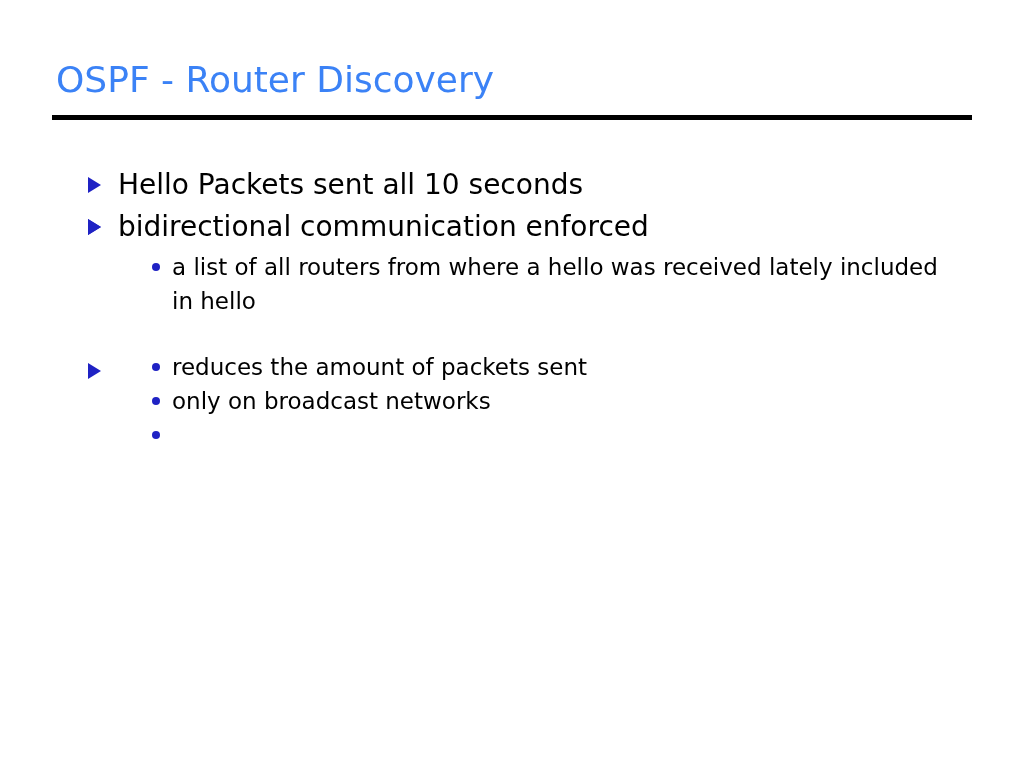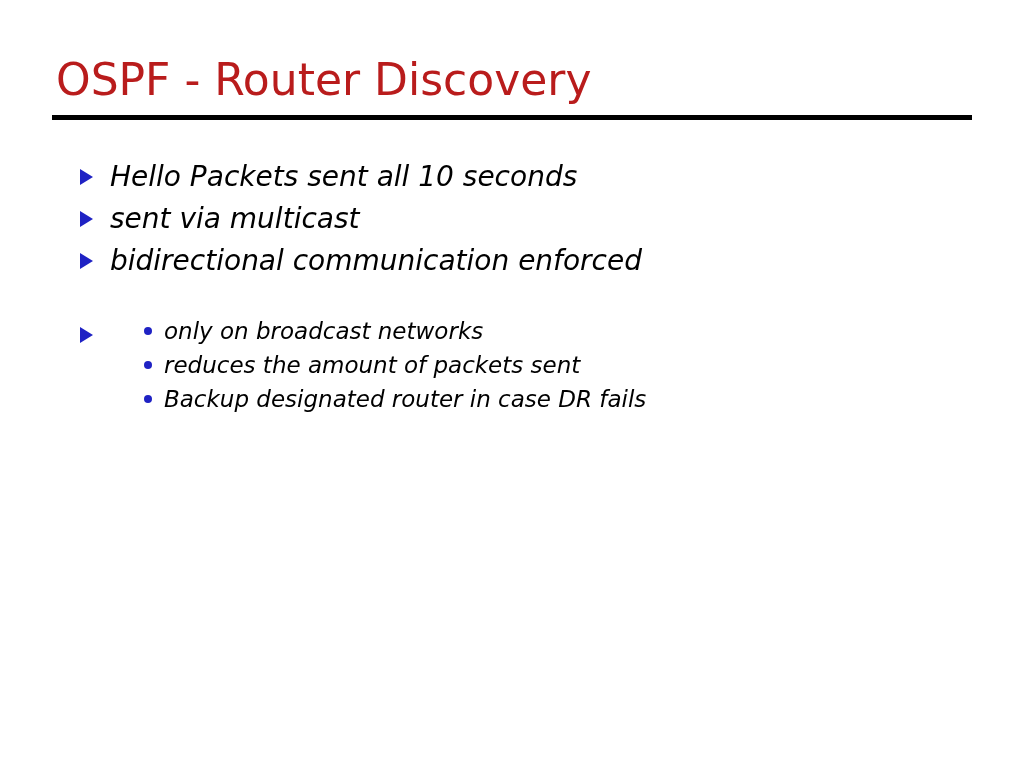--- a/index.html
+++ b/index.html
@@ -17,46 +17,45 @@
   .slide {
     position: relative;
     width: 1024px;
     height: 768px;
     box-sizing: border-box;
   }
   .slide-title {
     position: absolute;
     left: 56px;
     top: 52px;
-    font-size: 44px;
+    font-size: 36px;
     line-height: 56px;
     font-weight: normal;
     letter-spacing: 0px;
-    color: #b91c1c;
+    color: #3b82f6;
     white-space: nowrap;
   }
   .title-rule {
     position: absolute;
     left: 52px;
     top: 115px;
     width: 920px;
     height: 5px;
     background: #000000;
   }
   .content {
     position: absolute;
     left: 72px;
     top: 152px;
     width: 900px;
   }
   ul.level1 {
     list-style: none;
-    margin: 4px;
+    margin: 12px;
     padding: 0;
-    font-style: italic;
   }
   li.l1 {
     position: relative;
     padding-left: 34px;
     font-size: 28px;
     line-height: 42px;
     margin-bottom: 0px;
     color: #000000;
   }
   li.l1 > .bullet1 {
@@ -108,45 +107,51 @@
   <div class="content">
     <ul class="level1">
 
       <li class="l1">
         <span class="bullet1"></span>
         <span>Hello Packets sent all 10 seconds</span>
       </li>
 
       <li class="l1">
         <span class="bullet1"></span>
-        <span>sent via multicast</span>
       </li>
 
       <li class="l1">
         <span class="bullet1"></span>
         <span>bidirectional communication enforced</span>
+        <div class="sub-wrap">
+          <ul class="level2">
+            <li class="l2">
+              <span class="bullet2"></span>
+              <span>a list of all routers from where a hello was received lately included in hello</span>
+            </li>
+          </ul>
+        </div>
       </li>
 
       <li class="gap"></li>
 
       <li class="l1">
         <span class="bullet1"></span>
         <div class="sub-wrap">
           <ul class="level2">
             <li class="l2">
               <span class="bullet2"></span>
+              <span>reduces the amount of packets sent</span>
+            </li>
+            <li class="l2">
+              <span class="bullet2"></span>
               <span>only on broadcast networks</span>
             </li>
             <li class="l2">
               <span class="bullet2"></span>
-              <span>reduces the amount of packets sent</span>
-            </li>
-            <li class="l2">
-              <span class="bullet2"></span>
-              <span>Backup designated router in case DR fails</span>
             </li>
           </ul>
         </div>
       </li>
 
     </ul>
   </div>
 
 </div>
 

